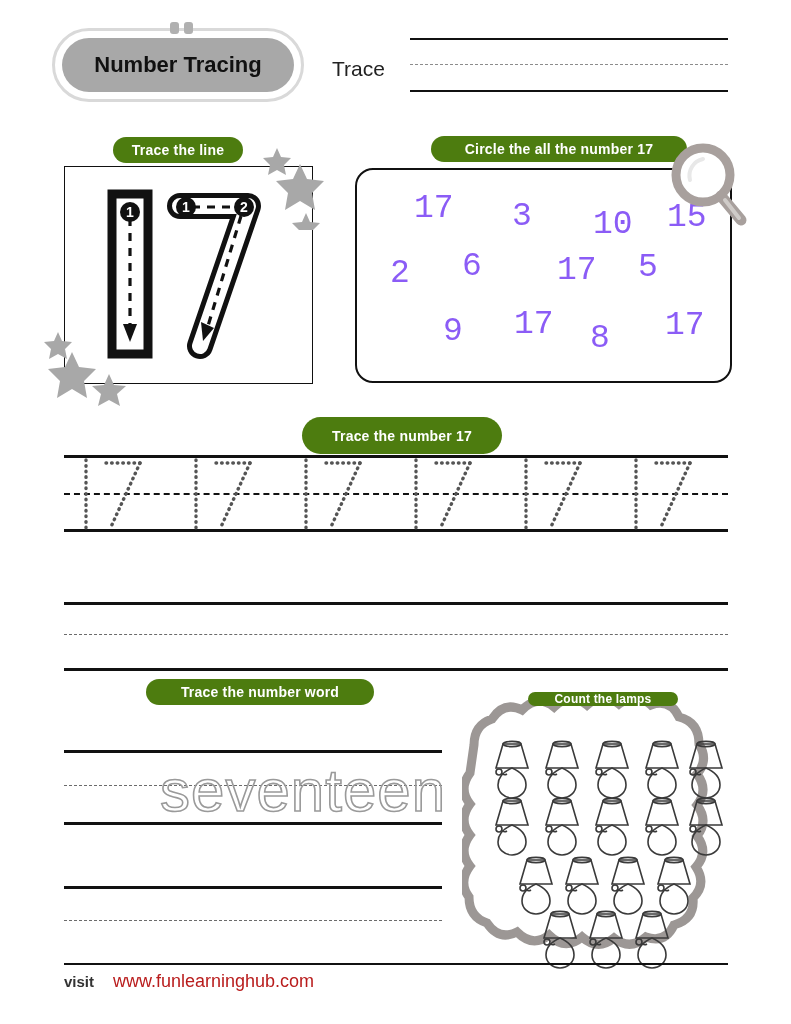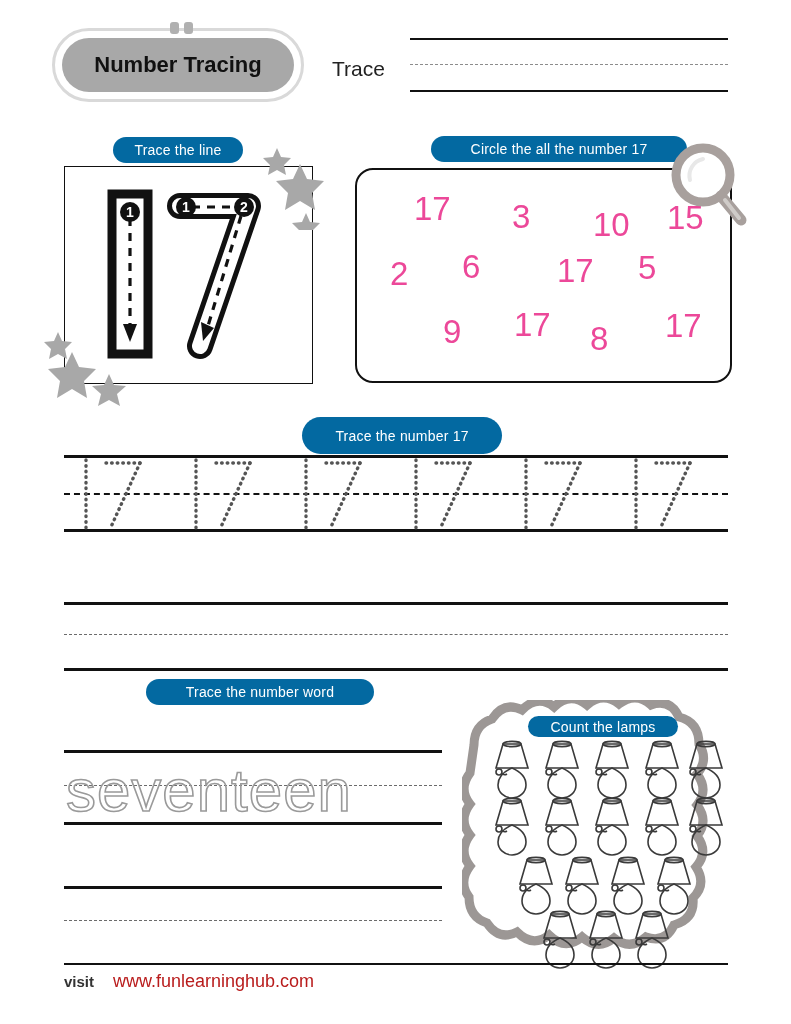--- a/index.html
+++ b/index.html
@@ -8,24 +8,24 @@
     background:#ffffff;
     font-family:"Liberation Sans", sans-serif;
     overflow:hidden;
     position:relative;
   }
   .page{position:relative;width:791px;height:1024px;}
 
   
   .badge{
     position:absolute;
-    background:#0369a1;
+    background:#4d7c0f;
     color:#ffffff;
     border-radius:40px;
-    font-weight:normal;
+    font-weight:bold;
     display:flex;align-items:center;justify-content:center;
     letter-spacing:.2px;
     white-space:nowrap;
     z-index:6;
   }
 
   
   .hdr-badge-outer{
     position:absolute;left:52px;top:28px;width:252px;height:74px;
     border:3px solid #d9d9d9;border-radius:42px;box-sizing:border-box;
@@ -50,21 +50,21 @@
   .box{
     position:absolute;border:1.8px solid #111;background:#fff;box-sizing:border-box;
   }
   .trace-box{left:64px;top:166px;width:249px;height:218px;}
   .circle-box{left:355px;top:168px;width:377px;height:215px;border-width:2.4px;border-radius:18px;}
 
   
   .glyph-wrap{position:absolute;left:0;top:0;}
 
   
-  .cnum{position:absolute;font-size:33px;color:#ec4899;font-family:Liberation Sans, sans-serif;}
+  .cnum{position:absolute;font-size:33px;color:#8b5cf6;font-family:Liberation Mono, monospace;}
 
   
   .magnifier{position:absolute;left:663px;top:140px;z-index:7;}
 
   
   .rule-solid{position:absolute;height:0;border-top:3px solid #111;}
   .rule-dash{position:absolute;height:0;border-top:2px dashed #111;}
   .rule-dash-light{position:absolute;height:0;border-top:1.6px dashed #6b6b6b;}
 
   
@@ -208,31 +208,31 @@
   <div class="badge" style="left:146px;top:679px;width:228px;height:26px;font-size:14px;">Trace the number word</div>
 
   <div>
     <div class="rule-solid" style="left:64px;top:750px;width:378px;"></div>
     <div class="rule-dash-light" style="left:64px;top:785px;width:378px;"></div>
     <div class="rule-solid" style="left:64px;top:822px;width:378px;"></div>
 
     <div style="position:absolute;left:66px;top:758px;width:380px;height:66px;overflow:hidden;">
       <span style="font-size:60px;color:transparent;-webkit-text-stroke:1.6px #9a9a9a;
                    font-family:'Liberation Sans',sans-serif;letter-spacing:1px;
-                   line-height:66px;display:block;">seventeen</span>
+                   line-height:66px;display:block;text-align:right;">seventeen</span>
     </div>
   </div>
 
 
   <div>
     <div class="rule-solid" style="left:64px;top:886px;width:378px;"></div>
     <div class="rule-dash-light" style="left:64px;top:920px;width:378px;"></div>
   </div>
 
-  <div class="badge" style="left:528px;top:716px;width:150px;height:21px;font-size:14px;">Count the lamps</div>
+  <div class="badge" style="left:528px;top:692px;width:150px;height:14px;font-size:12px;">Count the lamps</div>
 
   <svg class="lamp-panel" viewBox="0 0 285 272">
 
     <path d="M12 45
              q0 -20 18 -26 q12 -18 30 -9 q16 -16 32 -3 q16 -16 33 -2 q16 -14 32 -1 q17 -13 32 1
              q19 -7 28 12 q20 5 20 27 q10 16 -2 30 q12 16 0 31 q12 16 0 31 q12 16 -1 31 q11 17 -3 31
              q2 21 -19 27 q-9 19 -28 12 q-16 14 -32 1 q-16 13 -32 -1 q-17 14 -33 -2 q-16 13 -32 -3
              q-18 9 -30 -9 q-18 -6 -18 -26 q-11 -15 1 -31 q-12 -15 0 -31 q-12 -15 0 -31 q-12 -15 0 -31 Z" fill="#fff" stroke="#9c9795" stroke-width="9"></path>
 
     <g id="lampsLayer" fill="none" stroke="#3a3a3a" stroke-width="1.6">

